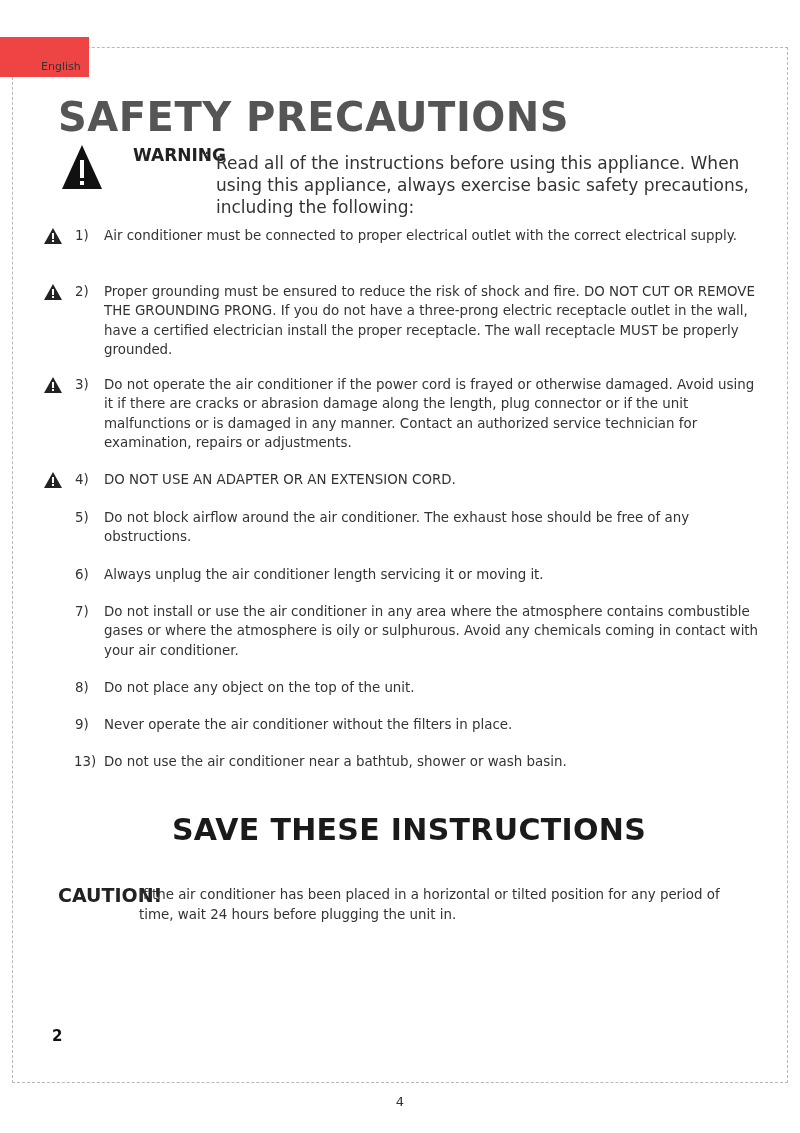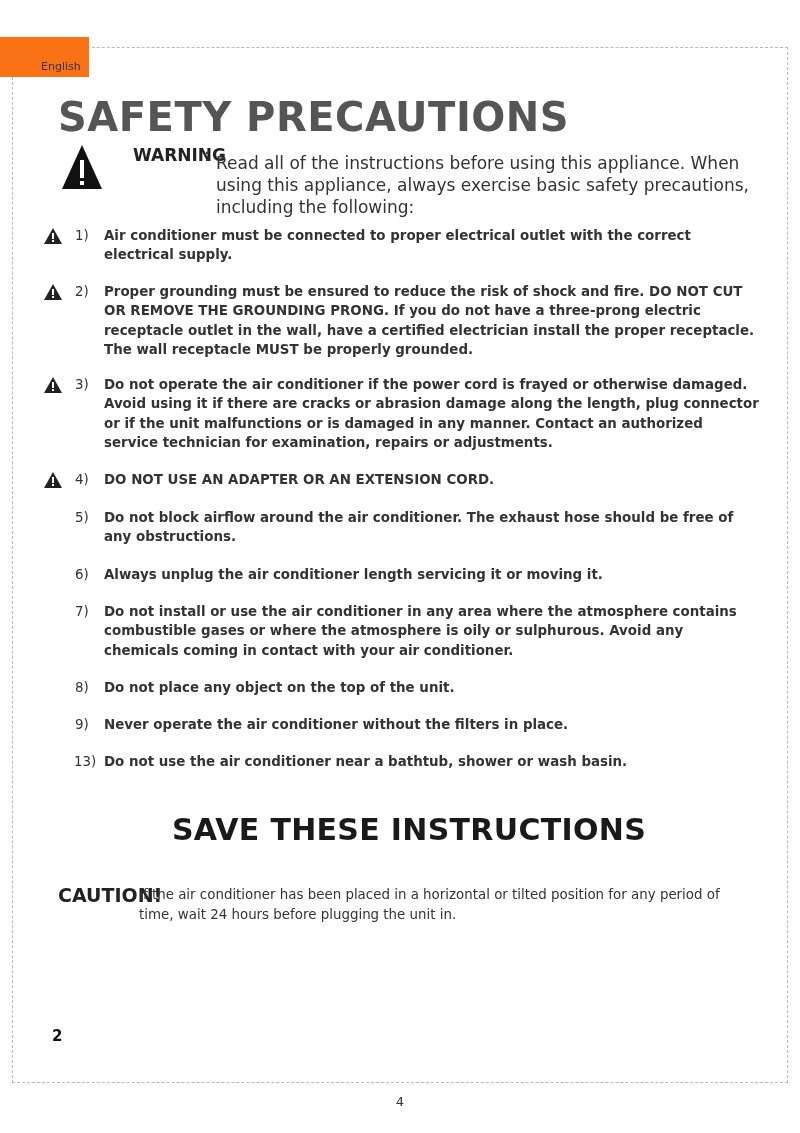--- a/index.html
+++ b/index.html
@@ -6,21 +6,21 @@
   body {
     width: 800px; height: 1133px; background: #ffffff; position: relative; overflow: hidden;
     font-family: "DejaVu Sans", sans-serif; color: #222;
   }
   .frame {
     position: absolute; left: 12px; top: 47px; width: 776px; height: 1036px;
     border: 1px dashed #b8b8b8; box-sizing: border-box;
   }
   .lang-tab {
     position: absolute; left: 0; top: 37px; width: 89px; height: 40px;
-    background: #f97316; box-sizing: border-box;
+    background: #ef4444; box-sizing: border-box;
   }
   .lang-tab span {
     position: absolute; left: 41px; top: 24px; font-size: 11px; color: #333; line-height: 12px;
   }
   .title {
     position: absolute; left: 58px; top: 94px; font-size: 40px; font-weight: bold;
     color: #555; letter-spacing: 0.5px; line-height: 46px; margin: 0;
     font-family: "DejaVu Sans", sans-serif;
   }
   .warn-icon-big { position: absolute; left: 61px; top: 143px; width: 42px; height: 48px; }
@@ -31,21 +31,21 @@
   }
   .warning-text {
     position: absolute; left: 216px; top: 152px; width: 550px; font-size: 17px; color: #333;
     line-height: 22px; font-family: "DejaVu Sans", sans-serif;
   }
   .warning-colon { position: absolute; left: 204px; top: 144px; font-size: 17px; line-height: 22px; color:#333; }
   .item { position: absolute; left: 0; width: 800px; font-size: 13.4px; color: #333; line-height: 19.3px; }
   .item .icon { position: absolute; left: 44px; top: 2px; width: 18px; height: 16px; }
   .item .num { position: absolute; left: 75px; width: 28px; }
   .item .num.wide { left: 74px; }
-  .item .text { position: absolute; left: 104px; width: 655px; font-weight: bold; }
+  .item .text { position: absolute; left: 104px; width: 655px; }
   .save {
     position: absolute; left: 0; width: 818px; top: 810px; text-align: center; font-size: 30px;
     font-weight: bold; color: #1a1a1a; line-height: 40px; letter-spacing: 0.3px;
   }
   .caution-label {
     position: absolute; left: 58px; top: 885px; font-size: 19px; font-weight: bold; color: #222; line-height: 20px;
   }
   .caution-text {
     position: absolute; left: 139px; top: 885px; width: 610px; font-size: 13.4px; color: #333; line-height: 20px;
   }

